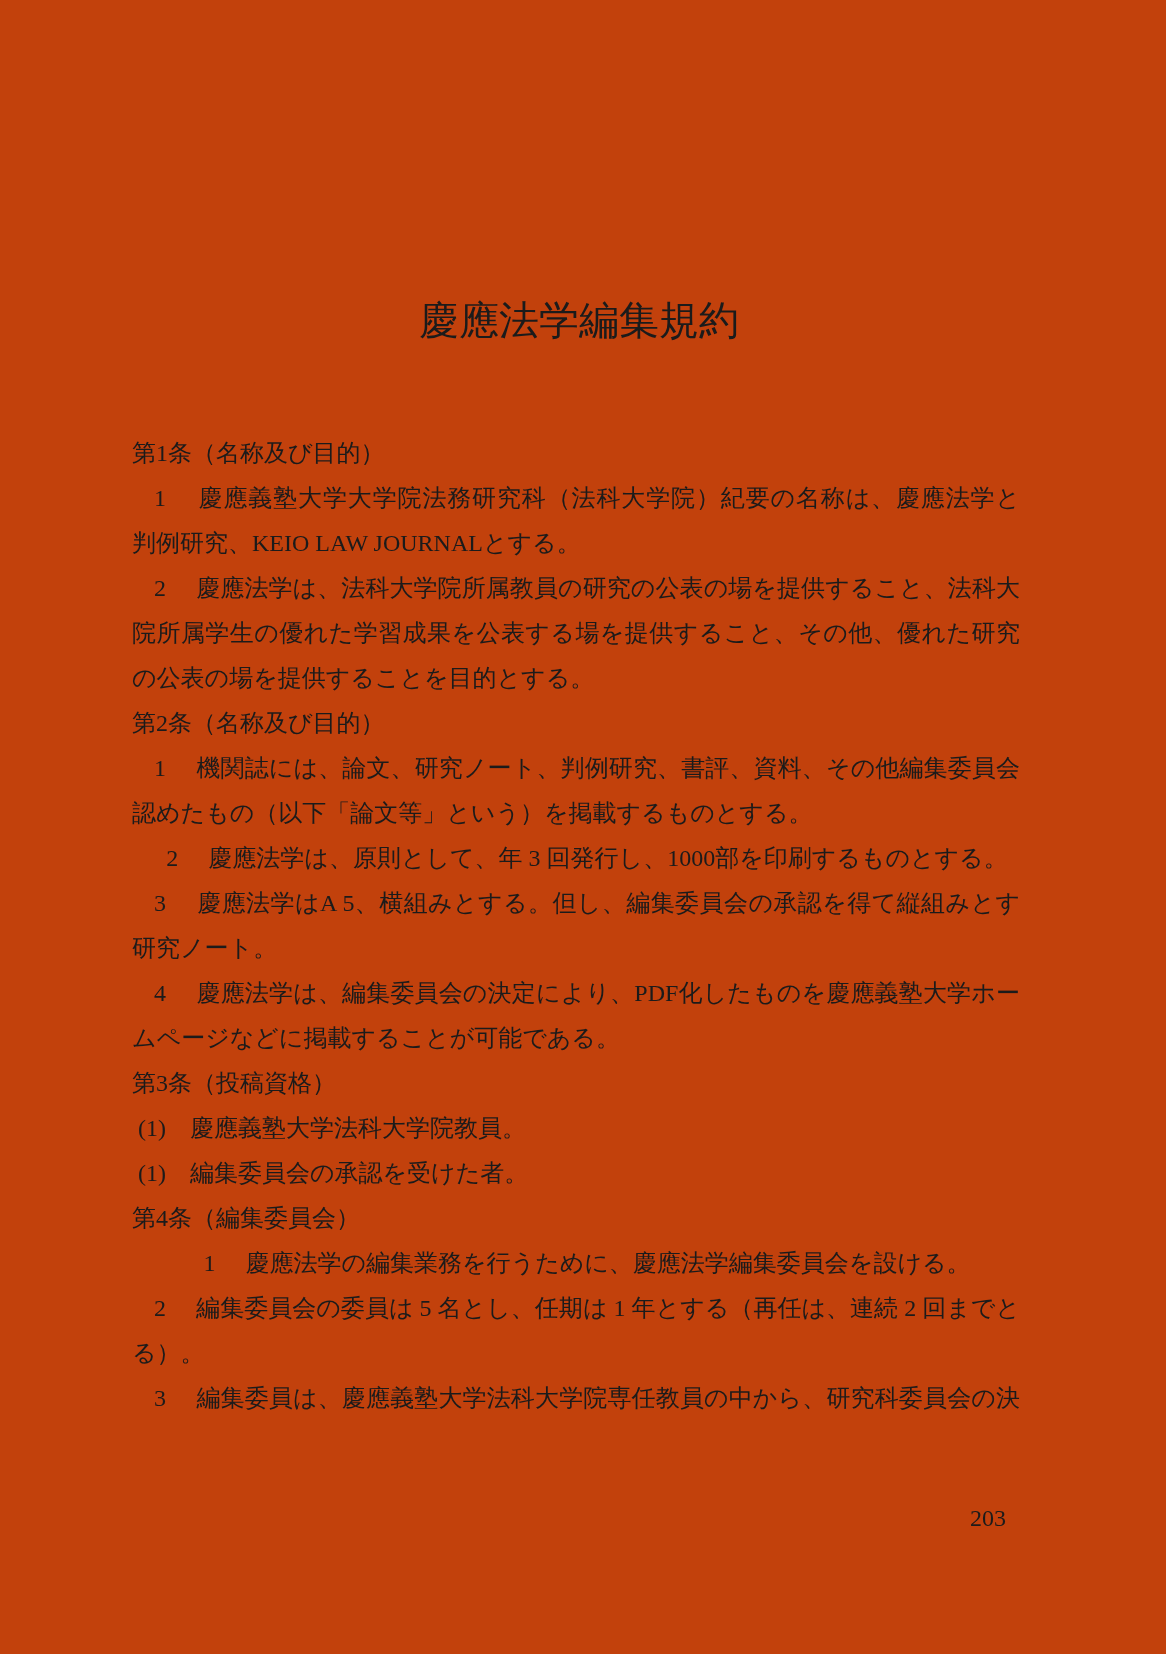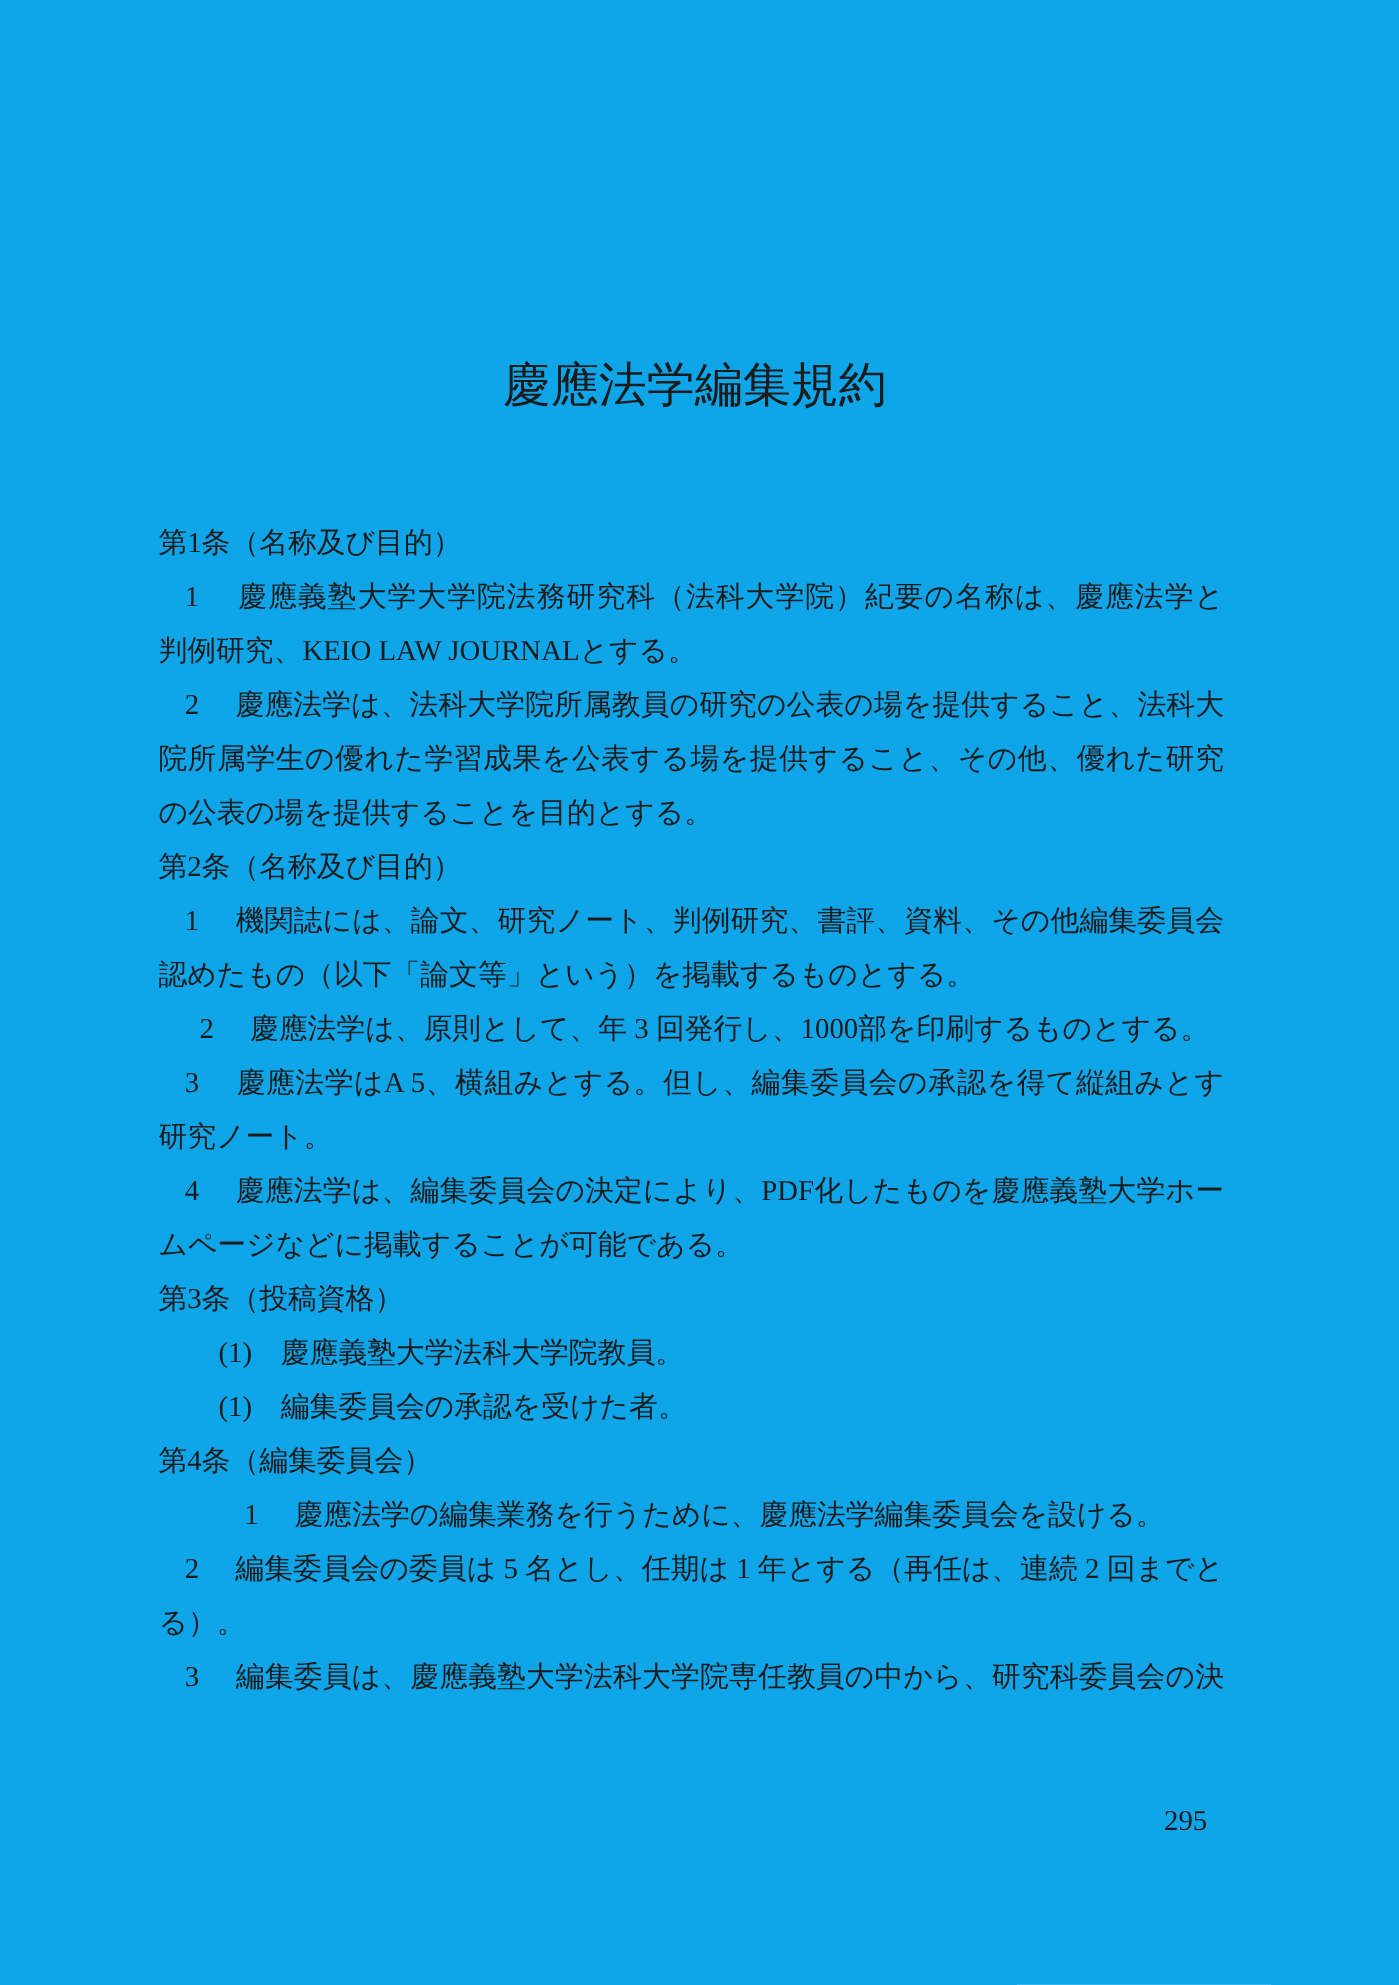--- a/index.html
+++ b/index.html
@@ -11,21 +11,21 @@
     height: 1654px;
     background: #ffffff;
     position: relative;
     font-family: "Liberation Serif", "DejaVu Serif", serif;
     color: #1b1b1b;
     overflow: hidden;
   }
   .page {
     position: absolute;
     inset: 0;
-    background: #0ea5e9;
+    background: #c2410c;
   }
   .doc-title {
     position: absolute;
     left: 135px;
     top: 270px;
     width: 888px;
     text-align: center;
     font-size: 40px;
     line-height: 48px;
     letter-spacing: 0px;
@@ -40,21 +40,21 @@
   }
   .ln {
     height: 45px;
     line-height: 45px;
     font-size: 24px;
     white-space: nowrap;
   }
   .ind-article { padding-left: 0; }
   .ind-item    { padding-left: 22px; text-align: center; }
   .ind-cont    { padding-left: 0; }
-  .ind-sub     { padding-left: 6px; margin-left: 44px; }
+  .ind-sub     { padding-left: 6px; }
   .ind-intro   { padding-left: 8px; }
   .full {
     white-space: normal;
     text-align: justify;
     text-align-last: justify;
     overflow: hidden;
   }
   .page-number {
     position: absolute;
     left: 952px;
@@ -90,15 +90,15 @@
       <div class="ln ind-article">第3条（投稿資格）</div>
       <div class="ln ind-sub">(1)　慶應義塾大学法科大学院教員。</div>
       <div class="ln ind-sub">(1)　編集委員会の承認を受けた者。</div>
       <div class="ln ind-article">第4条（編集委員会）</div>
       <div class="ln ind-item">1　 慶應法学の編集業務を行うために、慶應法学編集委員会を設ける。</div>
       <div class="ln ind-item full">2　 編集委員会の委員は 5 名とし、任期は 1 年とする（再任は、連続 2 回までとす</div>
       <div class="ln ind-cont">る）。</div>
       <div class="ln ind-item full">3　 編集委員は、慶應義塾大学法科大学院専任教員の中から、研究科委員会の決議</div>
     </div>
 
-  <div class="page-number">295</div>
+  <div class="page-number">203</div>
 
 </div>
 
 </body></html>

